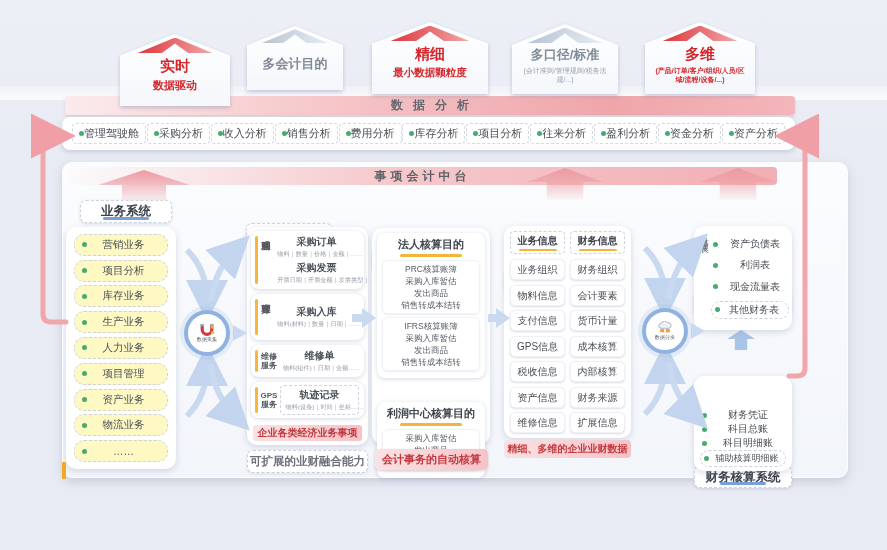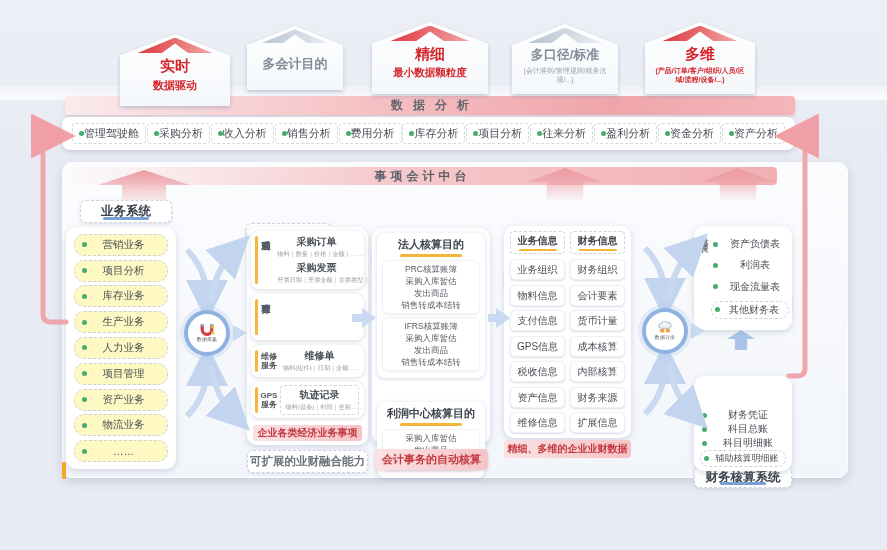--- a/index.html
+++ b/index.html
@@ -281,20 +281,24 @@
         <div class="bcard">
           <div class="bcard-name">采购发票</div>
           <div class="bcard-fields">开票日期｜开票金额｜发票类型｜……</div>
         </div>
       </div>
     </div>
     <div class="grp" style="height:54px;">
       <div class="grp-bar"></div>
       <div class="grp-label-v">库存管理</div>
       <div class="grp-cards">
+        <div class="bcard">
+          <div class="bcard-name">采购入库</div>
+          <div class="bcard-fields">物料(材料)｜数量｜日期｜……</div>
+        </div>
       </div>
     </div>
     <div class="grp" style="height:28px;">
       <div class="grp-bar"></div>
       <div class="grp-label-h">维修服务</div>
       <div class="grp-cards">
         <div class="bcard">
           <div class="bcard-name">维修单</div>
           <div class="bcard-fields">物料(组件)｜日期｜金额……</div>
         </div>

